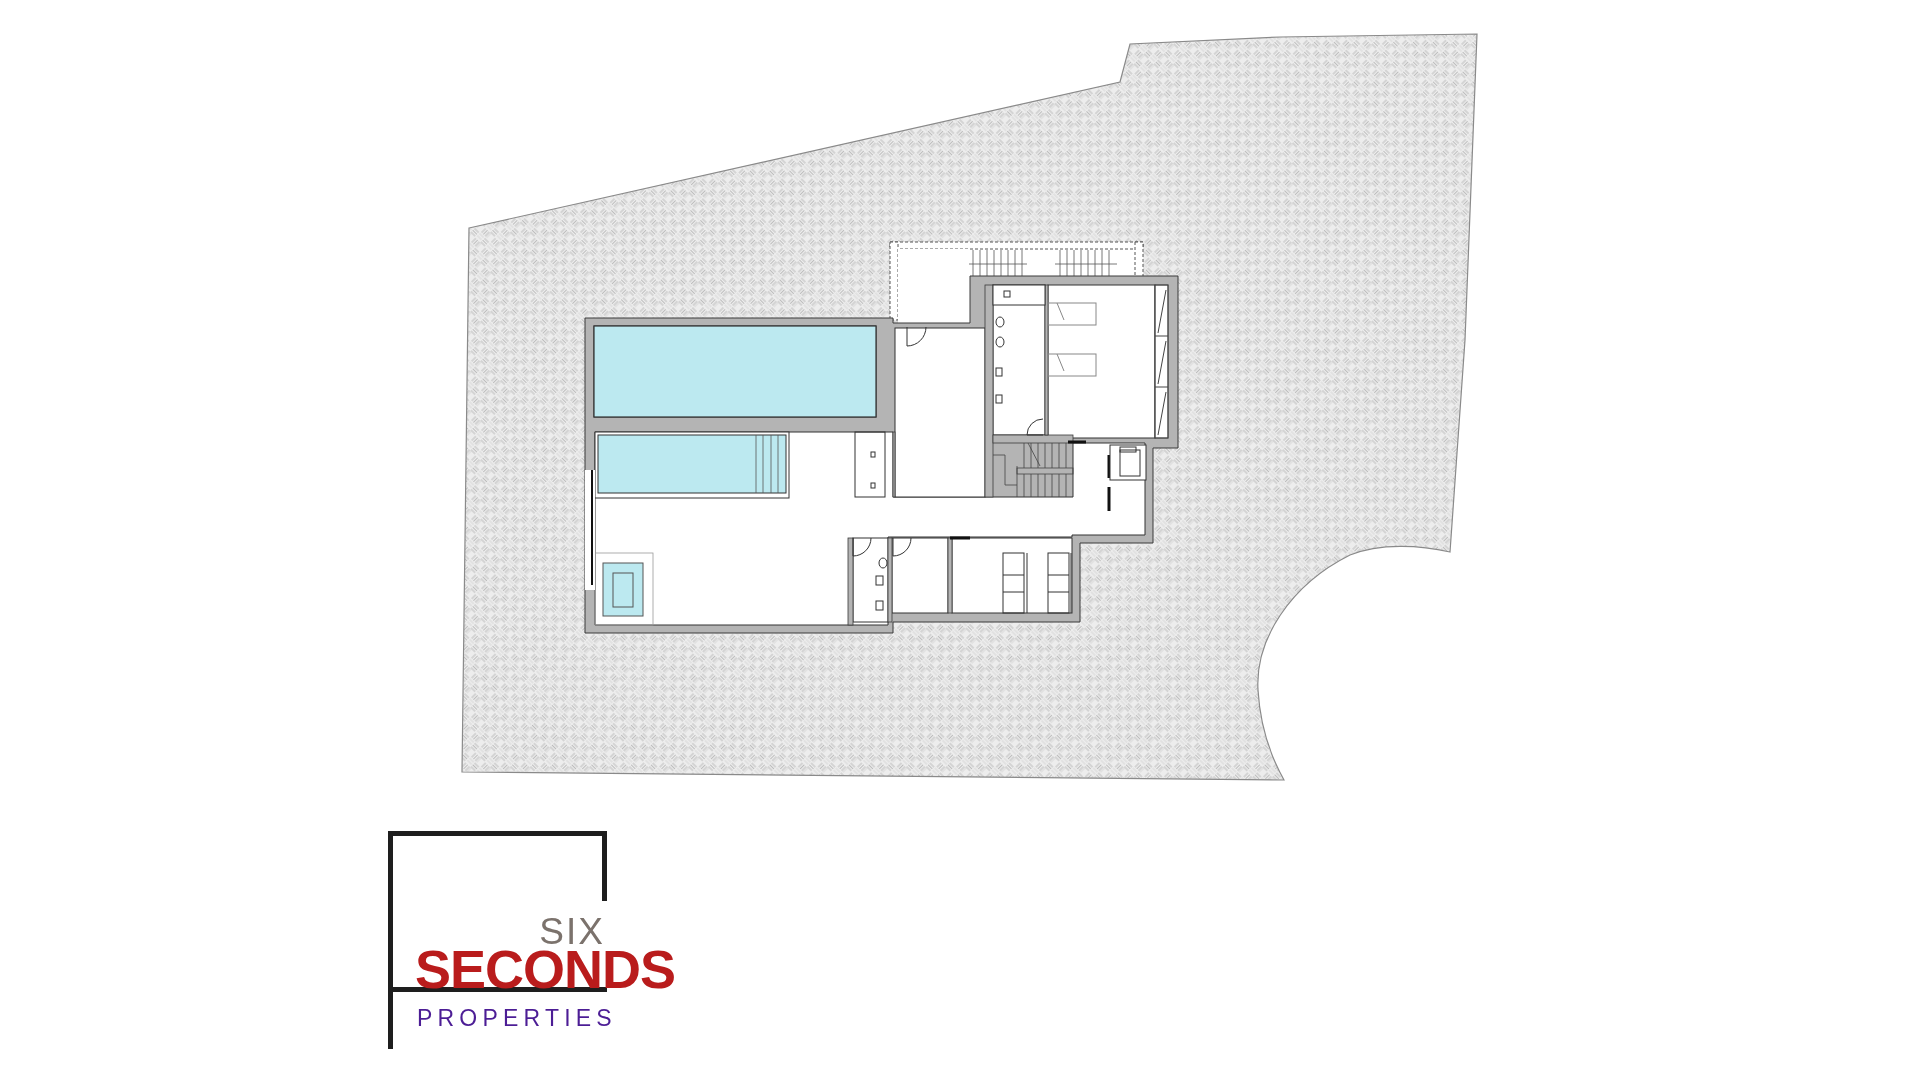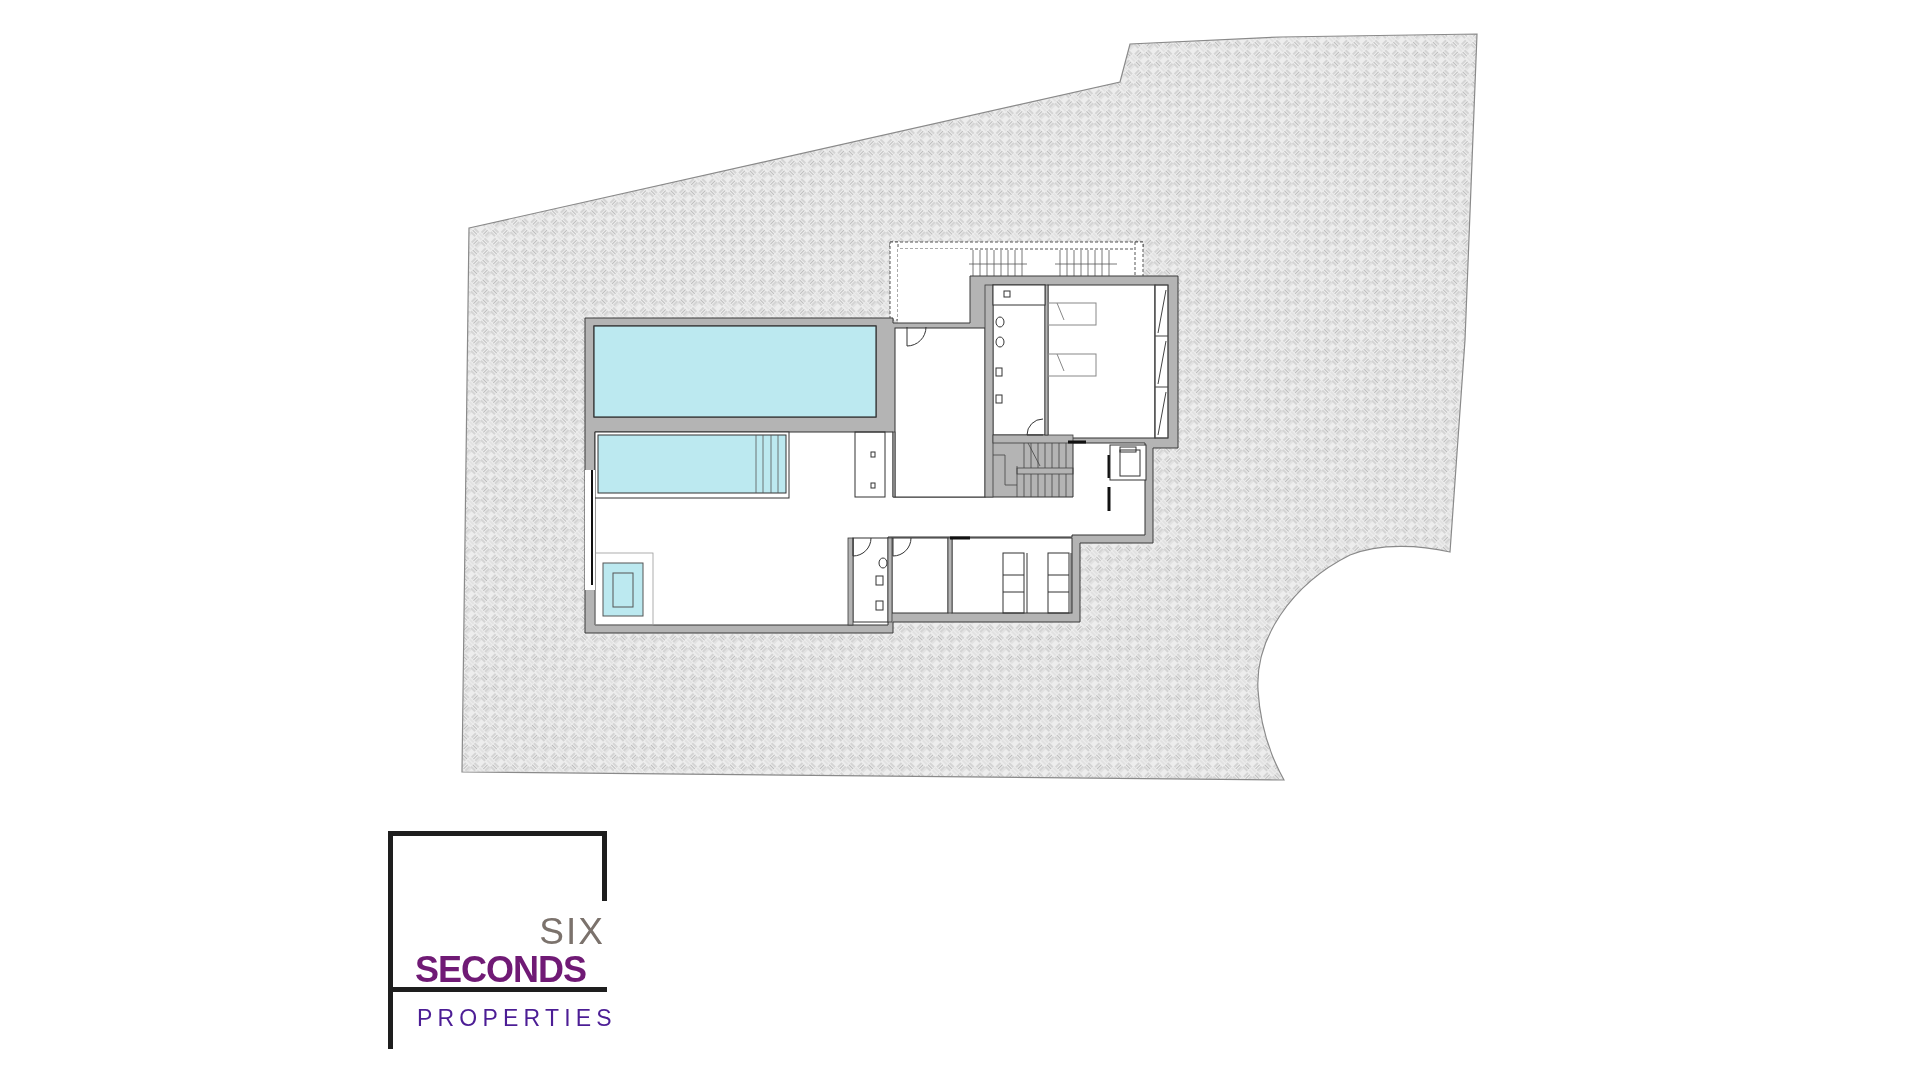--- a/index.html
+++ b/index.html
@@ -17,21 +17,21 @@
   .logo .edge-left { left: 0; top: 0; width: 5px; height: 218px; }
   .logo .edge-bottom { left: 0; bottom: 0; width: 219px; height: 5px; }
   .logo .edge-right { right: 0; top: 0; width: 5px; height: 70px; }
   .logo .six {
     position: absolute; right: 2px; top: 82px;
     font-size: 37px; line-height: 37px; color: #7b726c; letter-spacing: 2px;
     font-weight: normal;
   }
   .logo .seconds {
     position: absolute; left: 27px; top: 117px;
-    font-size: 36px; line-height: 43px; font-weight: bold; color: #701a75;
+    font-size: 54px; line-height: 43px; font-weight: bold; color: #b91c1c;
     letter-spacing: -1px;
   }
   .logo .properties {
     position: absolute; left: 29px; top: 176px;
     font-size: 23px; line-height: 23px; color: #4c1d95; letter-spacing: 5.2px;
   }
 </style>
 </head>
 <body>
 

